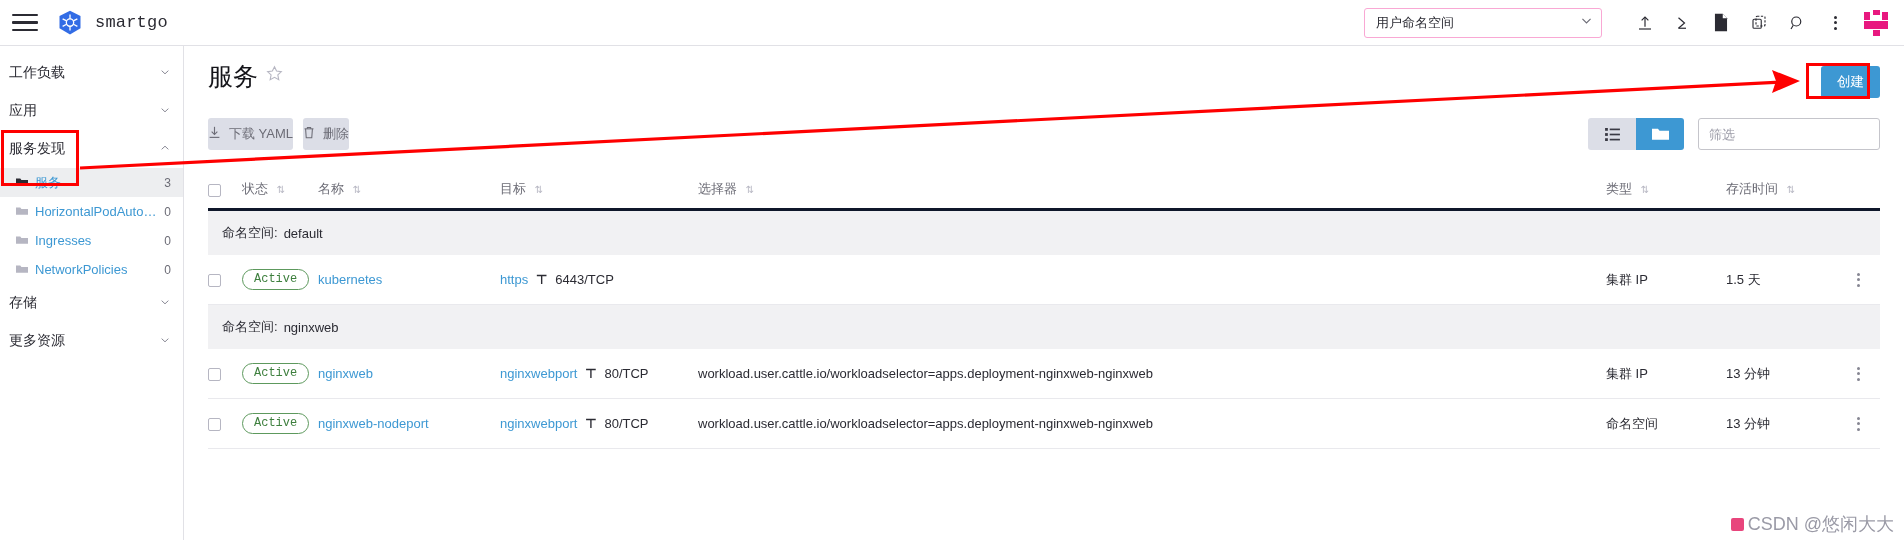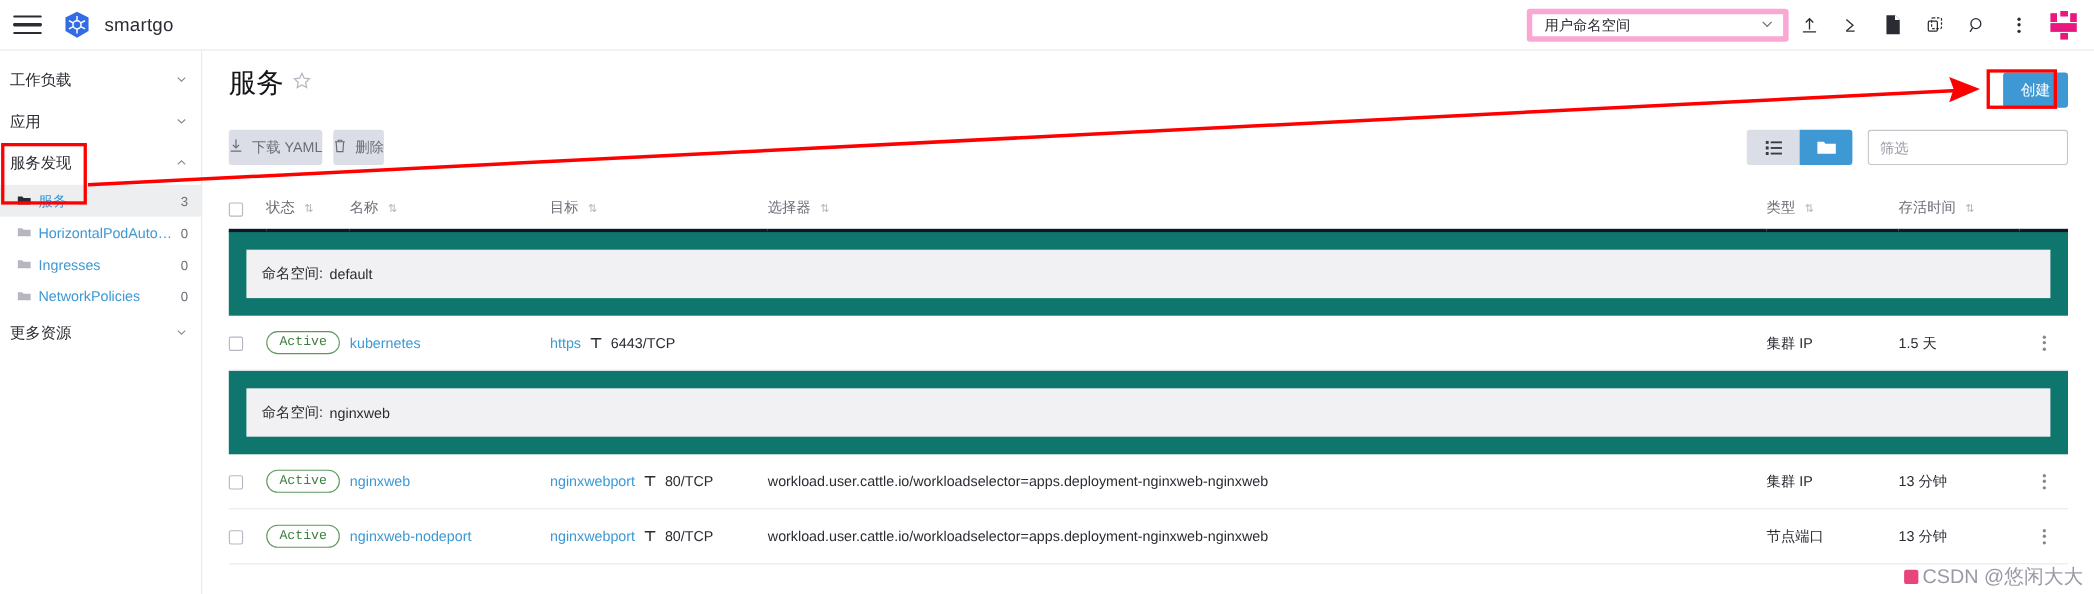--- a/index.html
+++ b/index.html
@@ -7,34 +7,34 @@
     width: 1904px; height: 540px;
     font-family: "Liberation Sans", "DejaVu Sans", sans-serif;
     background: #fff; color: #141419; overflow: hidden;
   }
   #app { position: relative; width: 1904px; height: 540px; }
 
   
   .topbar {
     position: absolute; top: 0; left: 0; width: 1904px; height: 46px;
     background: #fff; border-bottom: 1px solid #e1e1e6;
-    display: flex; align-items: center;
+    display: flex; align-items: center; font-family: Liberation Mono, monospace;
   }
   .hamburger { width: 26px; height: 18px; margin-left: 12px; margin-right: 18px; cursor: pointer;
     display: flex; flex-direction: column; justify-content: space-between; }
   .hamburger span { display: block; height: 2.4px; background: #2b2b33; border-radius: 1px; }
   .brand { display: flex; align-items: center; gap: 11px; }
   .k8s-logo { width: 28px; height: 28px; }
   .brand-name { font-size: 17px; color: #2b2b33; letter-spacing: .2px; }
 
   .topbar-right { margin-left: auto; display: flex; align-items: center; height: 46px; }
   .ns-select {
-    width: 238px; height: 30px; border: 5px solid #f9a8d4; border-radius: 3px;
+    width: 238px; height: 30px; border: 1px solid #f9a8d4; border-radius: 3px;
     background: #fff; display: flex; align-items: center; padding: 0 8px 0 11px;
-    font-size: 13px; color: #2b2b33; cursor: pointer; margin-right: 0;
+    font-size: 13px; color: #2b2b33; cursor: pointer; margin-right: 24px;
   }
   .ns-select .caret { margin-left: auto; color: #6c6c76; font-size: 12px; }
   .ticon { width: 38px; height: 46px; display: flex; align-items: center; justify-content: center;
     cursor: pointer; color: #2b2b33; }
   .kebab { display: flex; flex-direction: column; gap: 2.5px; align-items: center; }
   .kebab i { width: 3px; height: 3px; background: #2b2b33; border-radius: 50%; display: block; }
   .avatar { width: 32px; height: 32px; margin: 0 12px 0 6px; position: relative; }
 
   
   .sidebar {
@@ -96,21 +96,21 @@
     background: #fff; display: inline-block; vertical-align: middle; cursor: pointer; }
   .col-cb { width: 34px; }
   .col-status { width: 76px; }
   .col-name { width: 182px; }
   .col-target { width: 198px; }
   .col-selector { width: auto; }
   .col-type { width: 120px; }
   .col-age { width: 110px; }
   .col-menu { width: 44px; }
 
-  tr.group-row td { padding: 16px; border: none; background: #0f766e; }
+  tr.group-row td { padding: 0; border: none; background: #e5e5e5; }
   .group-band { background: #f1f1f3; height: 44px; position: relative; }
   .group-tab {
     position: absolute; left: 0; top: 0; height: 44px; display: flex; align-items: center;
     padding: 0 40px 0 14px; font-size: 13px; color: #2b2b33; white-space: nowrap;
   }
   tr.data-row td {
     padding: 14px 0; font-size: 13px; color: #2b2b33; border-bottom: 1px solid #e9e9ed;
     vertical-align: middle;
   }
   .badge {
@@ -288,20 +288,28 @@
     <div class="nav-child">
       <span class="folder">
         <svg width="12" height="10" viewBox="0 0 14 11">
             <path d="M0 1.5h5l1.3 1.6H14V10H0z" fill="#b6b6c2"></path>
           </svg>
       </span>
       <span class="lbl">NetworkPolicies</span>
       <span class="cnt">0</span>
     </div>
 
+    <div class="nav-group">
+      <span>存储</span>
+      <span class="chev">
+        <svg width="12" height="12" viewBox="0 0 16 16">
+            <path d="M3.5 6.2L8 10.4l4.5-4.2" fill="none" stroke="#868692" stroke-width="1.3"></path>
+          </svg>
+      </span>
+    </div>
 
     <div class="nav-group">
       <span>更多资源</span>
       <span class="chev">
         <svg width="12" height="12" viewBox="0 0 16 16">
             <path d="M3.5 6.2L8 10.4l4.5-4.2" fill="none" stroke="#868692" stroke-width="1.3"></path>
           </svg>
       </span>
     </div>
   </div>
@@ -499,21 +507,21 @@
             <a class="lnk">nginxweb-nodeport</a>
           </td>
           <td>
             <a class="lnk">nginxwebport</a>
             <span class="tgt-sep">⊤</span>
             <span>80/TCP</span>
           </td>
           <td>
             <span class="sel-text">workload.user.cattle.io/workloadselector=apps.deployment-nginxweb-nginxweb</span>
           </td>
-          <td>节点端口</td>
+          <td>命名空间</td>
           <td>13 分钟</td>
           <td>
             <span class="row-kebab">
                 <i></i>
                 <i></i>
                 <i></i>
               </span>
           </td>
         </tr>
 

